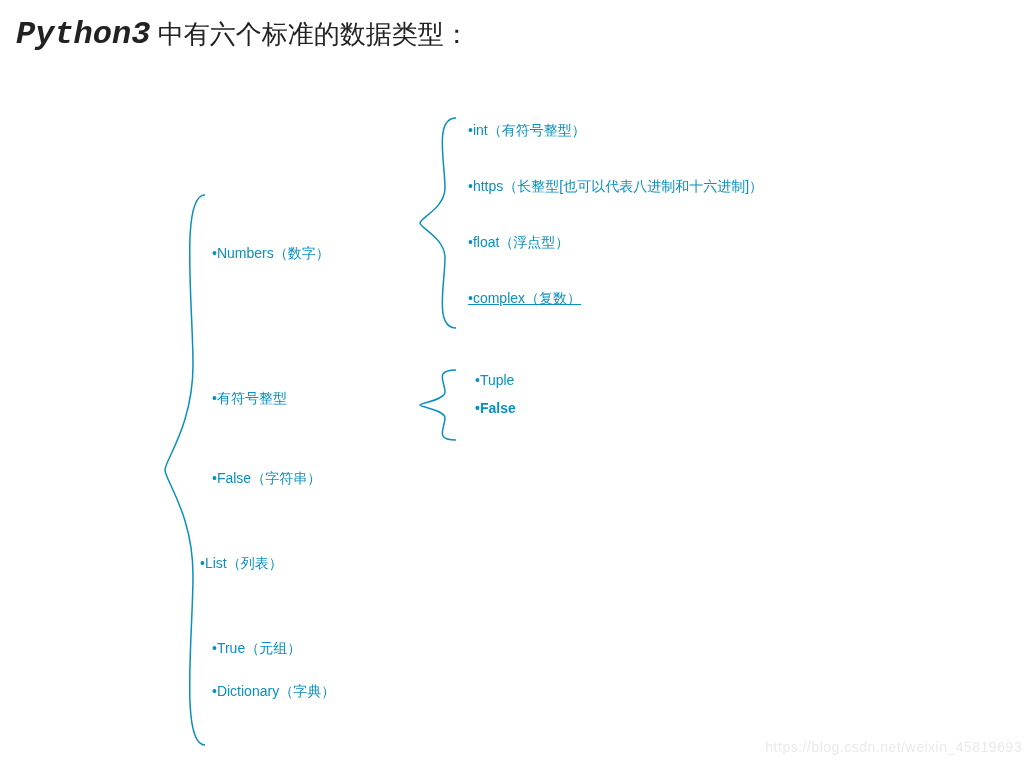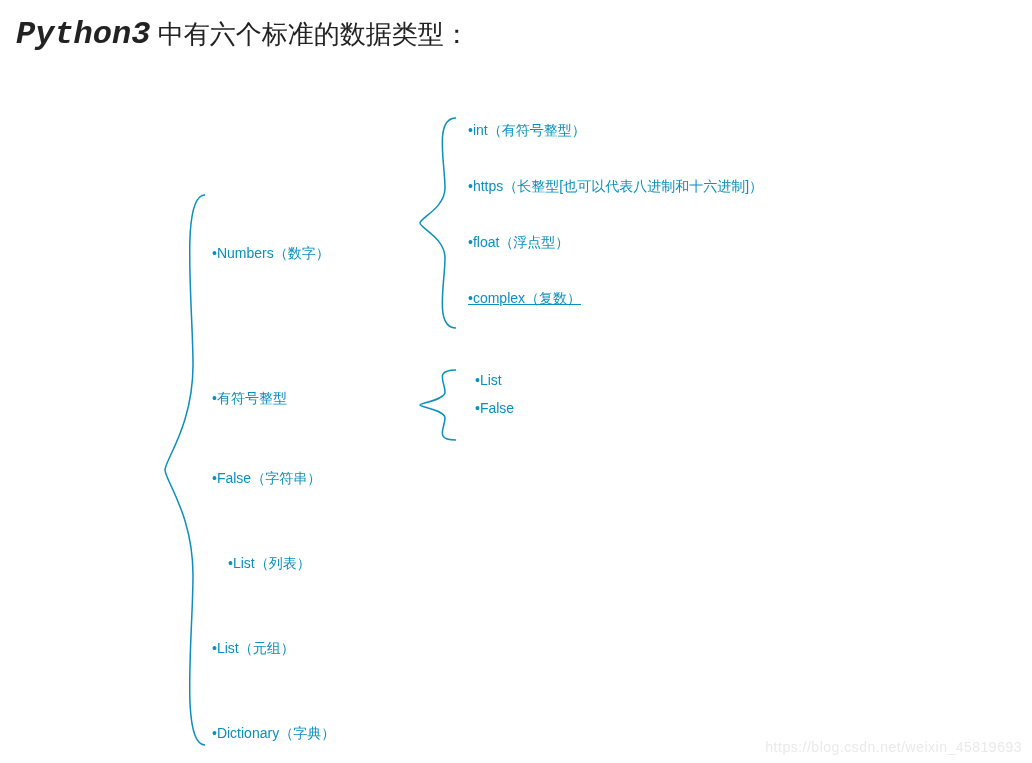--- a/index.html
+++ b/index.html
@@ -56,33 +56,33 @@
   <span class="py">Python3</span><span> 中有六个标准的数据类型：</span>
 </div>
 
 <svg class="brace" style="left:165px; top:195px;" width="40" height="550">
   <path d="M40,0 C15,0 28,110 28,170 C28,230 0,265 0,275 C0,285 28,320 28,380 C28,440 15,550 40,550"></path>
 </svg>
 
 <div class="item" style="left:212px; top:210px;margin-top:35px;">•Numbers（数字）</div>
 <div class="item" style="left:212px; top:390px;">•有符号整型</div>
 <div class="item" style="left:212px; top:470px;">•False（字符串）</div>
-<div class="item" style="left:228px; top:555px;">•List（列表）</div>
-<div class="item" style="left:212px; top:640px;">•List（元组）</div>
-<div class="item" style="left:212px; top:725px;">•Dictionary（字典）</div>
+<div class="item" style="left:200px; top:555px;">•List（列表）</div>
+<div class="item" style="left:212px; top:640px;">•True（元组）</div>
+<div class="item" style="left:212px; top:683px;">•Dictionary（字典）</div>
 
 <svg class="brace" style="left:420px; top:118px;" width="36" height="210">
   <path d="M36,0 C14,0 25,45 25,70 C25,90 0,100 0,105 C0,110 25,120 25,140 C25,165 14,210 36,210"></path>
 </svg>
 
 <div class="item" style="left:468px; top:122px;">•int（有符号整型）</div>
 <div class="item" style="left:468px; top:178px;">•https（长整型[也可以代表八进制和十六进制]）</div>
 <div class="item" style="left:468px; top:234px;text-align:center;">•float（浮点型）</div>
 <div class="item" style="left:468px; top:290px;text-decoration:underline;">•complex（复数）</div>
 
 <svg class="brace" style="left:420px; top:370px;" width="36" height="70">
   <path d="M36,0 C14,0 25,12 25,22 C25,30 0,33 0,35 C0,37 25,40 25,48 C25,58 14,70 36,70"></path>
 </svg>
 
-<div class="item" style="left:475px; top:372px;">•List</div>
-<div class="item" style="left:475px; top:400px;">•False</div>
+<div class="item" style="left:475px; top:372px;">•Tuple</div>
+<div class="item" style="left:475px; top:400px;font-weight:bold;">•False</div>
 
 <div class="watermark">https://blog.csdn.net/weixin_45819693</div>
 
 </body></html>

